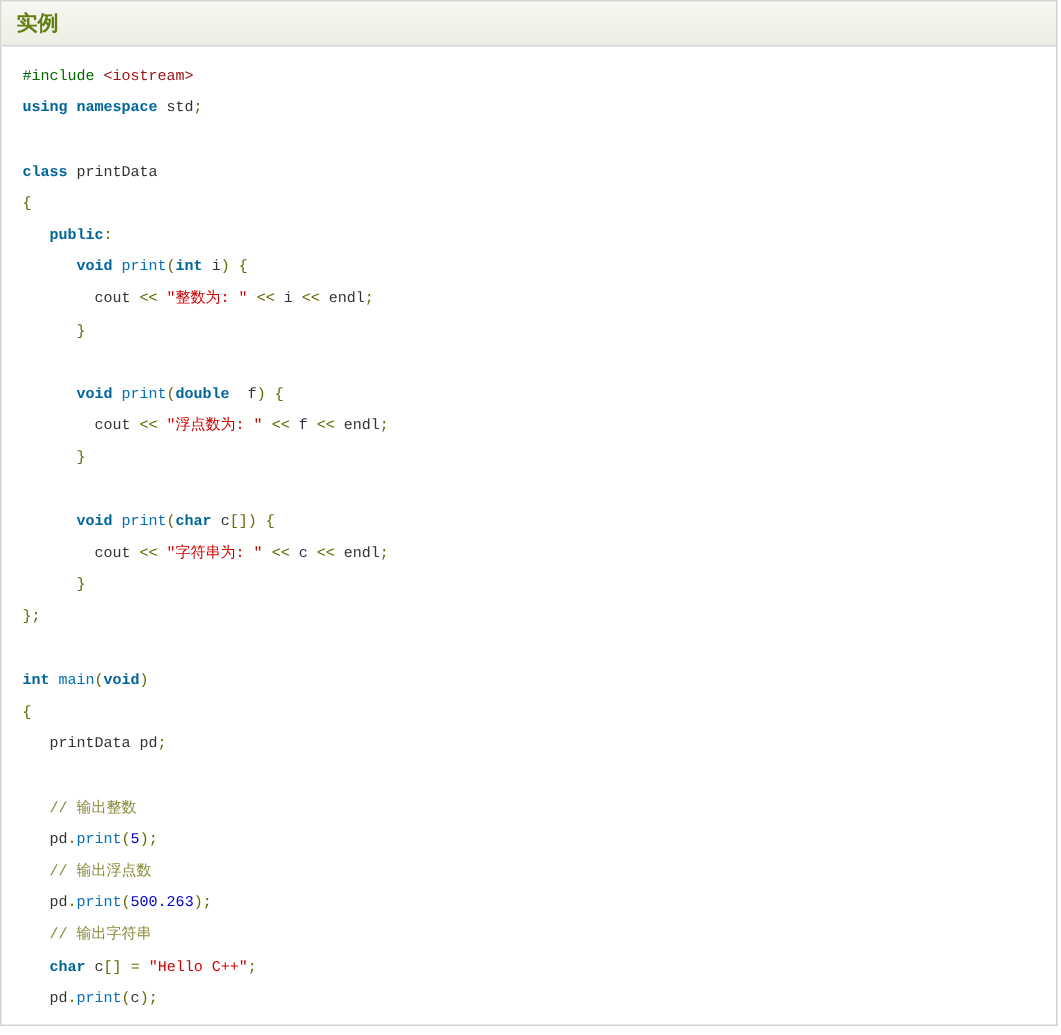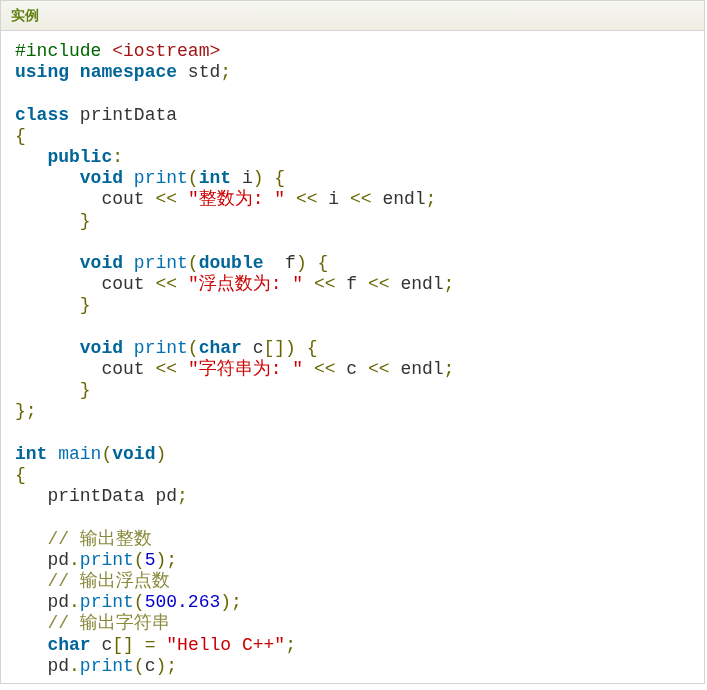--- a/index.html
+++ b/index.html
@@ -19,21 +19,21 @@
     border-top: 1px solid #d4d4d4;
     border-bottom: 1px solid #d4d4d4;
     padding: 6px 10px 5px 10px;
     font-family: Liberation Sans, sans-serif;
     font-size: 14px;
     font-weight: bold;
     color: #617f10;
   }
   .code-area {
     padding: 10px 14px 6px 14px;
-    font-size: 18px;
+    font-size: 10px;
     line-height: 21.2px;
     white-space: pre;
     color: #333;
   }
   .tok-directive { color: #060; }
   .tok-include-target { color: #a31515; }
   .tok-keyword { color: #006699; font-weight: bold; }
   .tok-ident { color: #333; }
   .tok-classname { color: #333; }
   .tok-func { color: #0270b3; }

